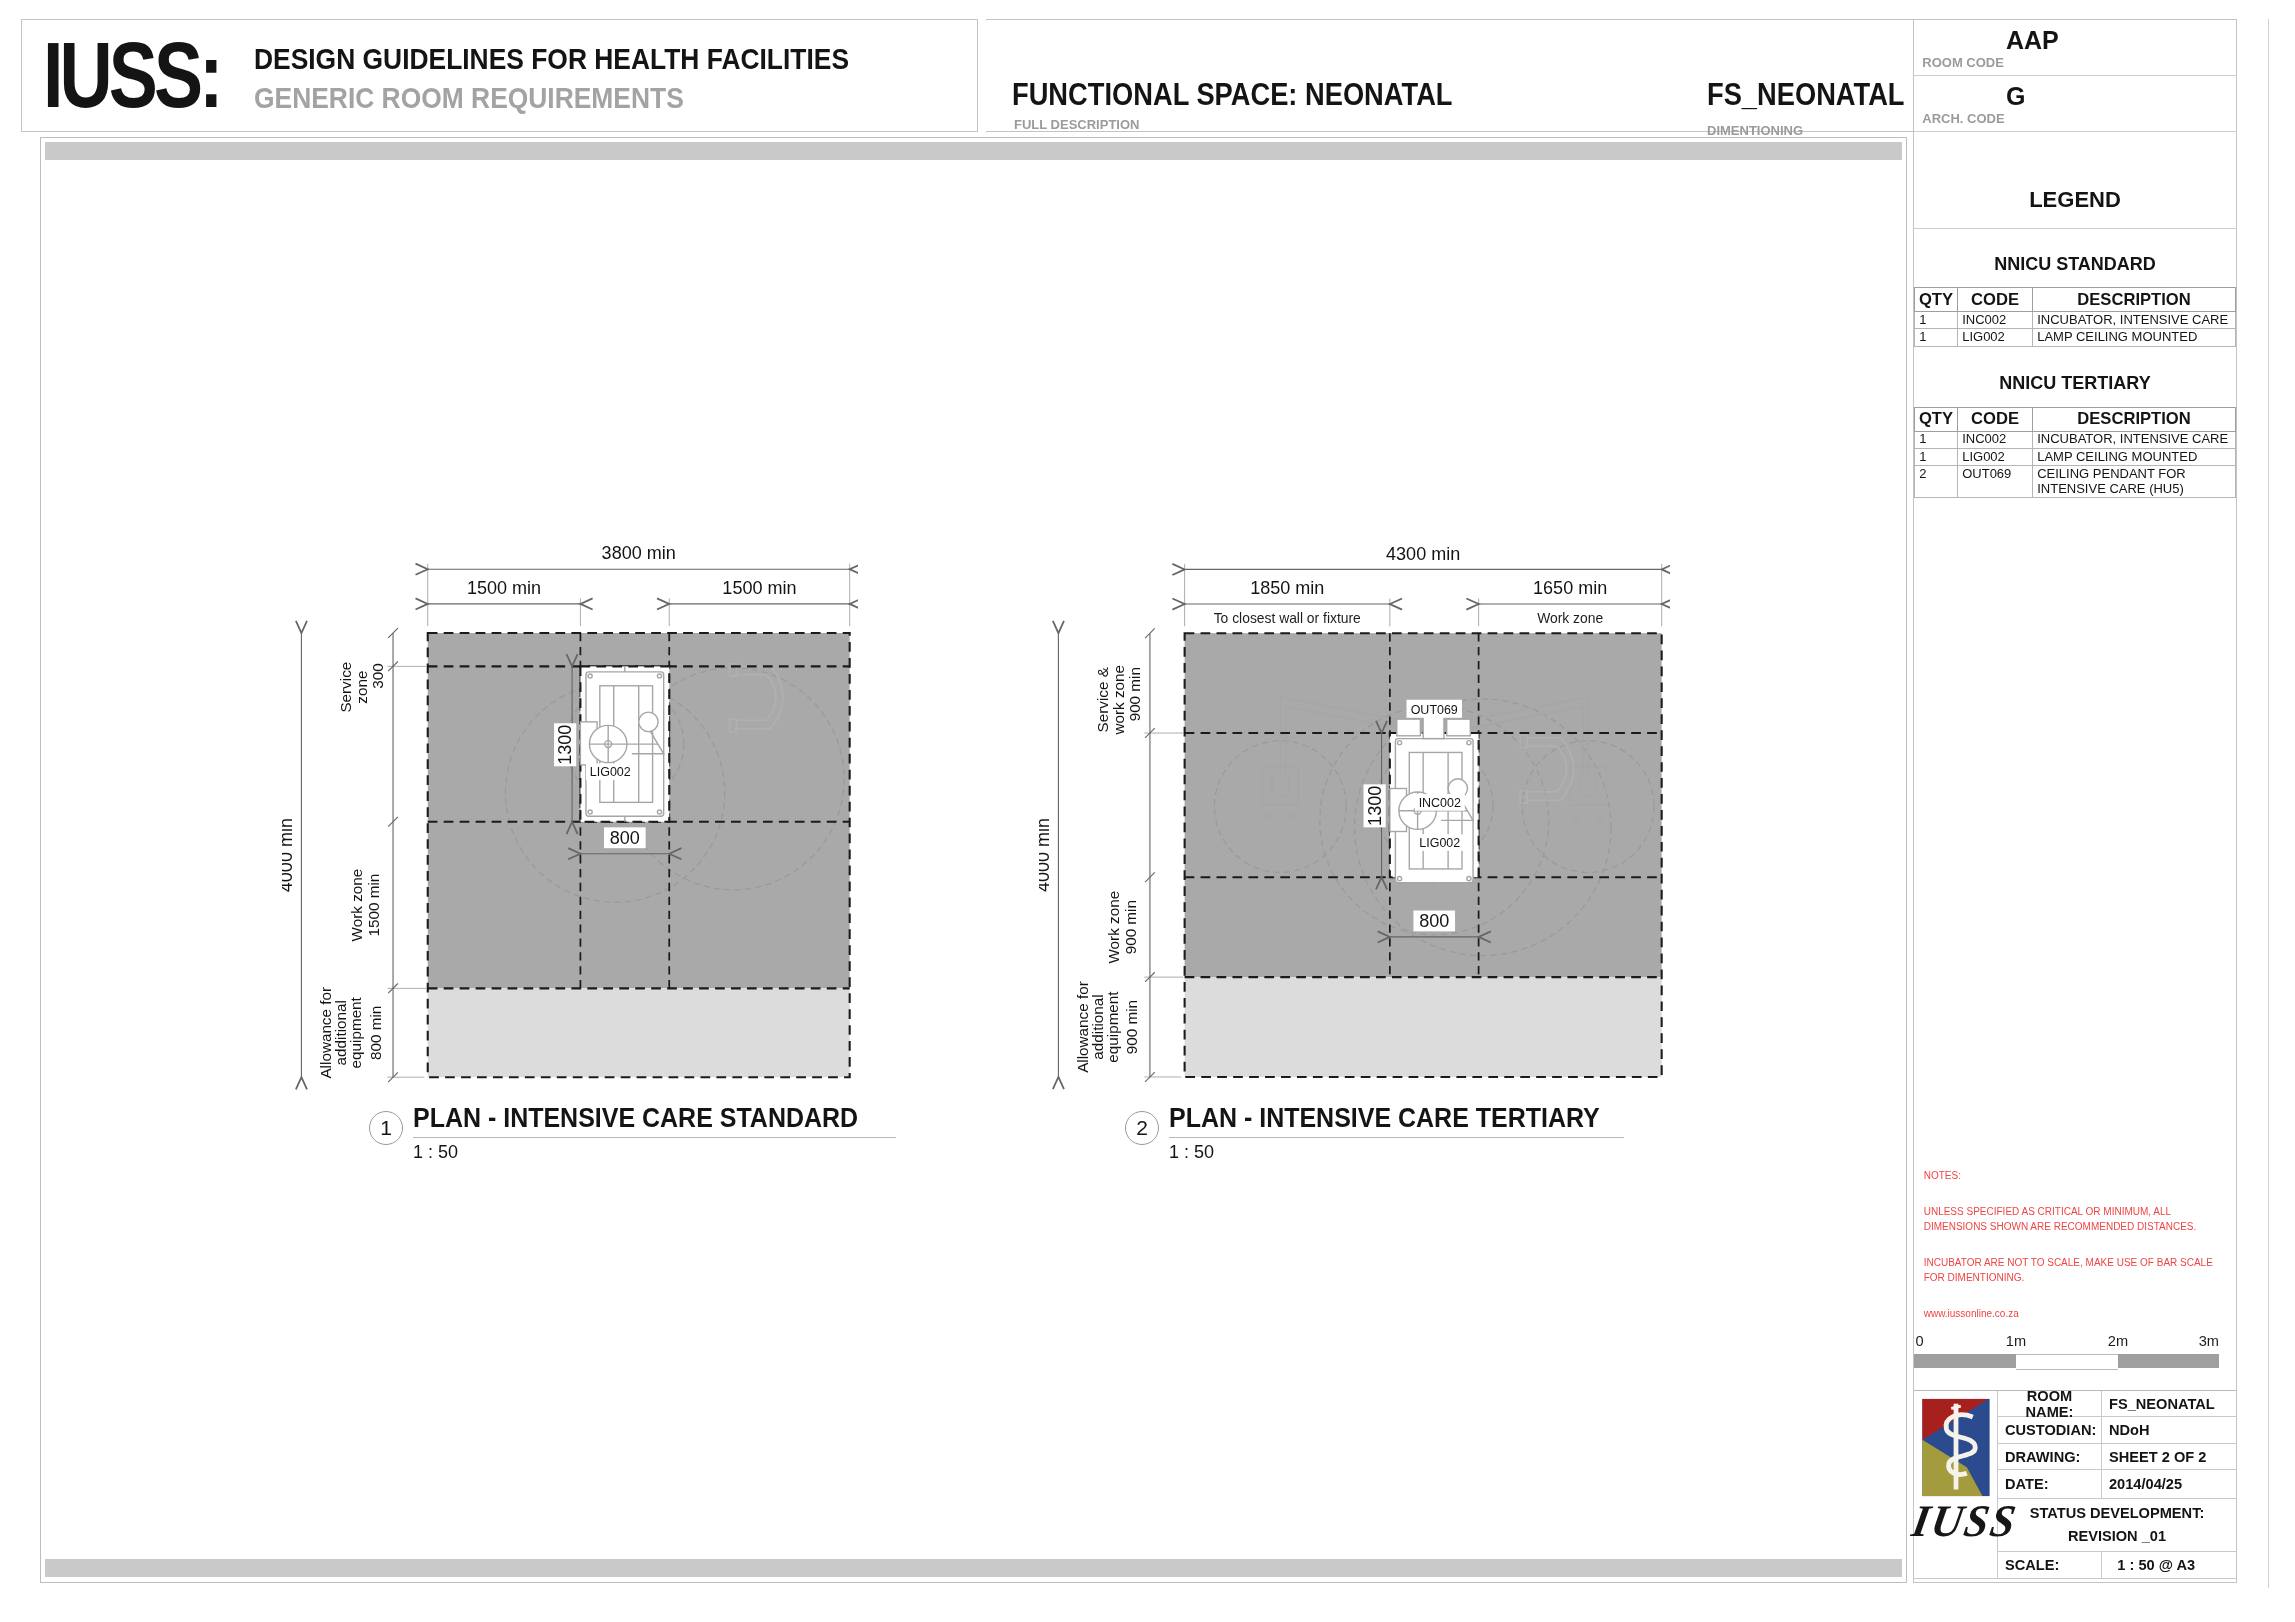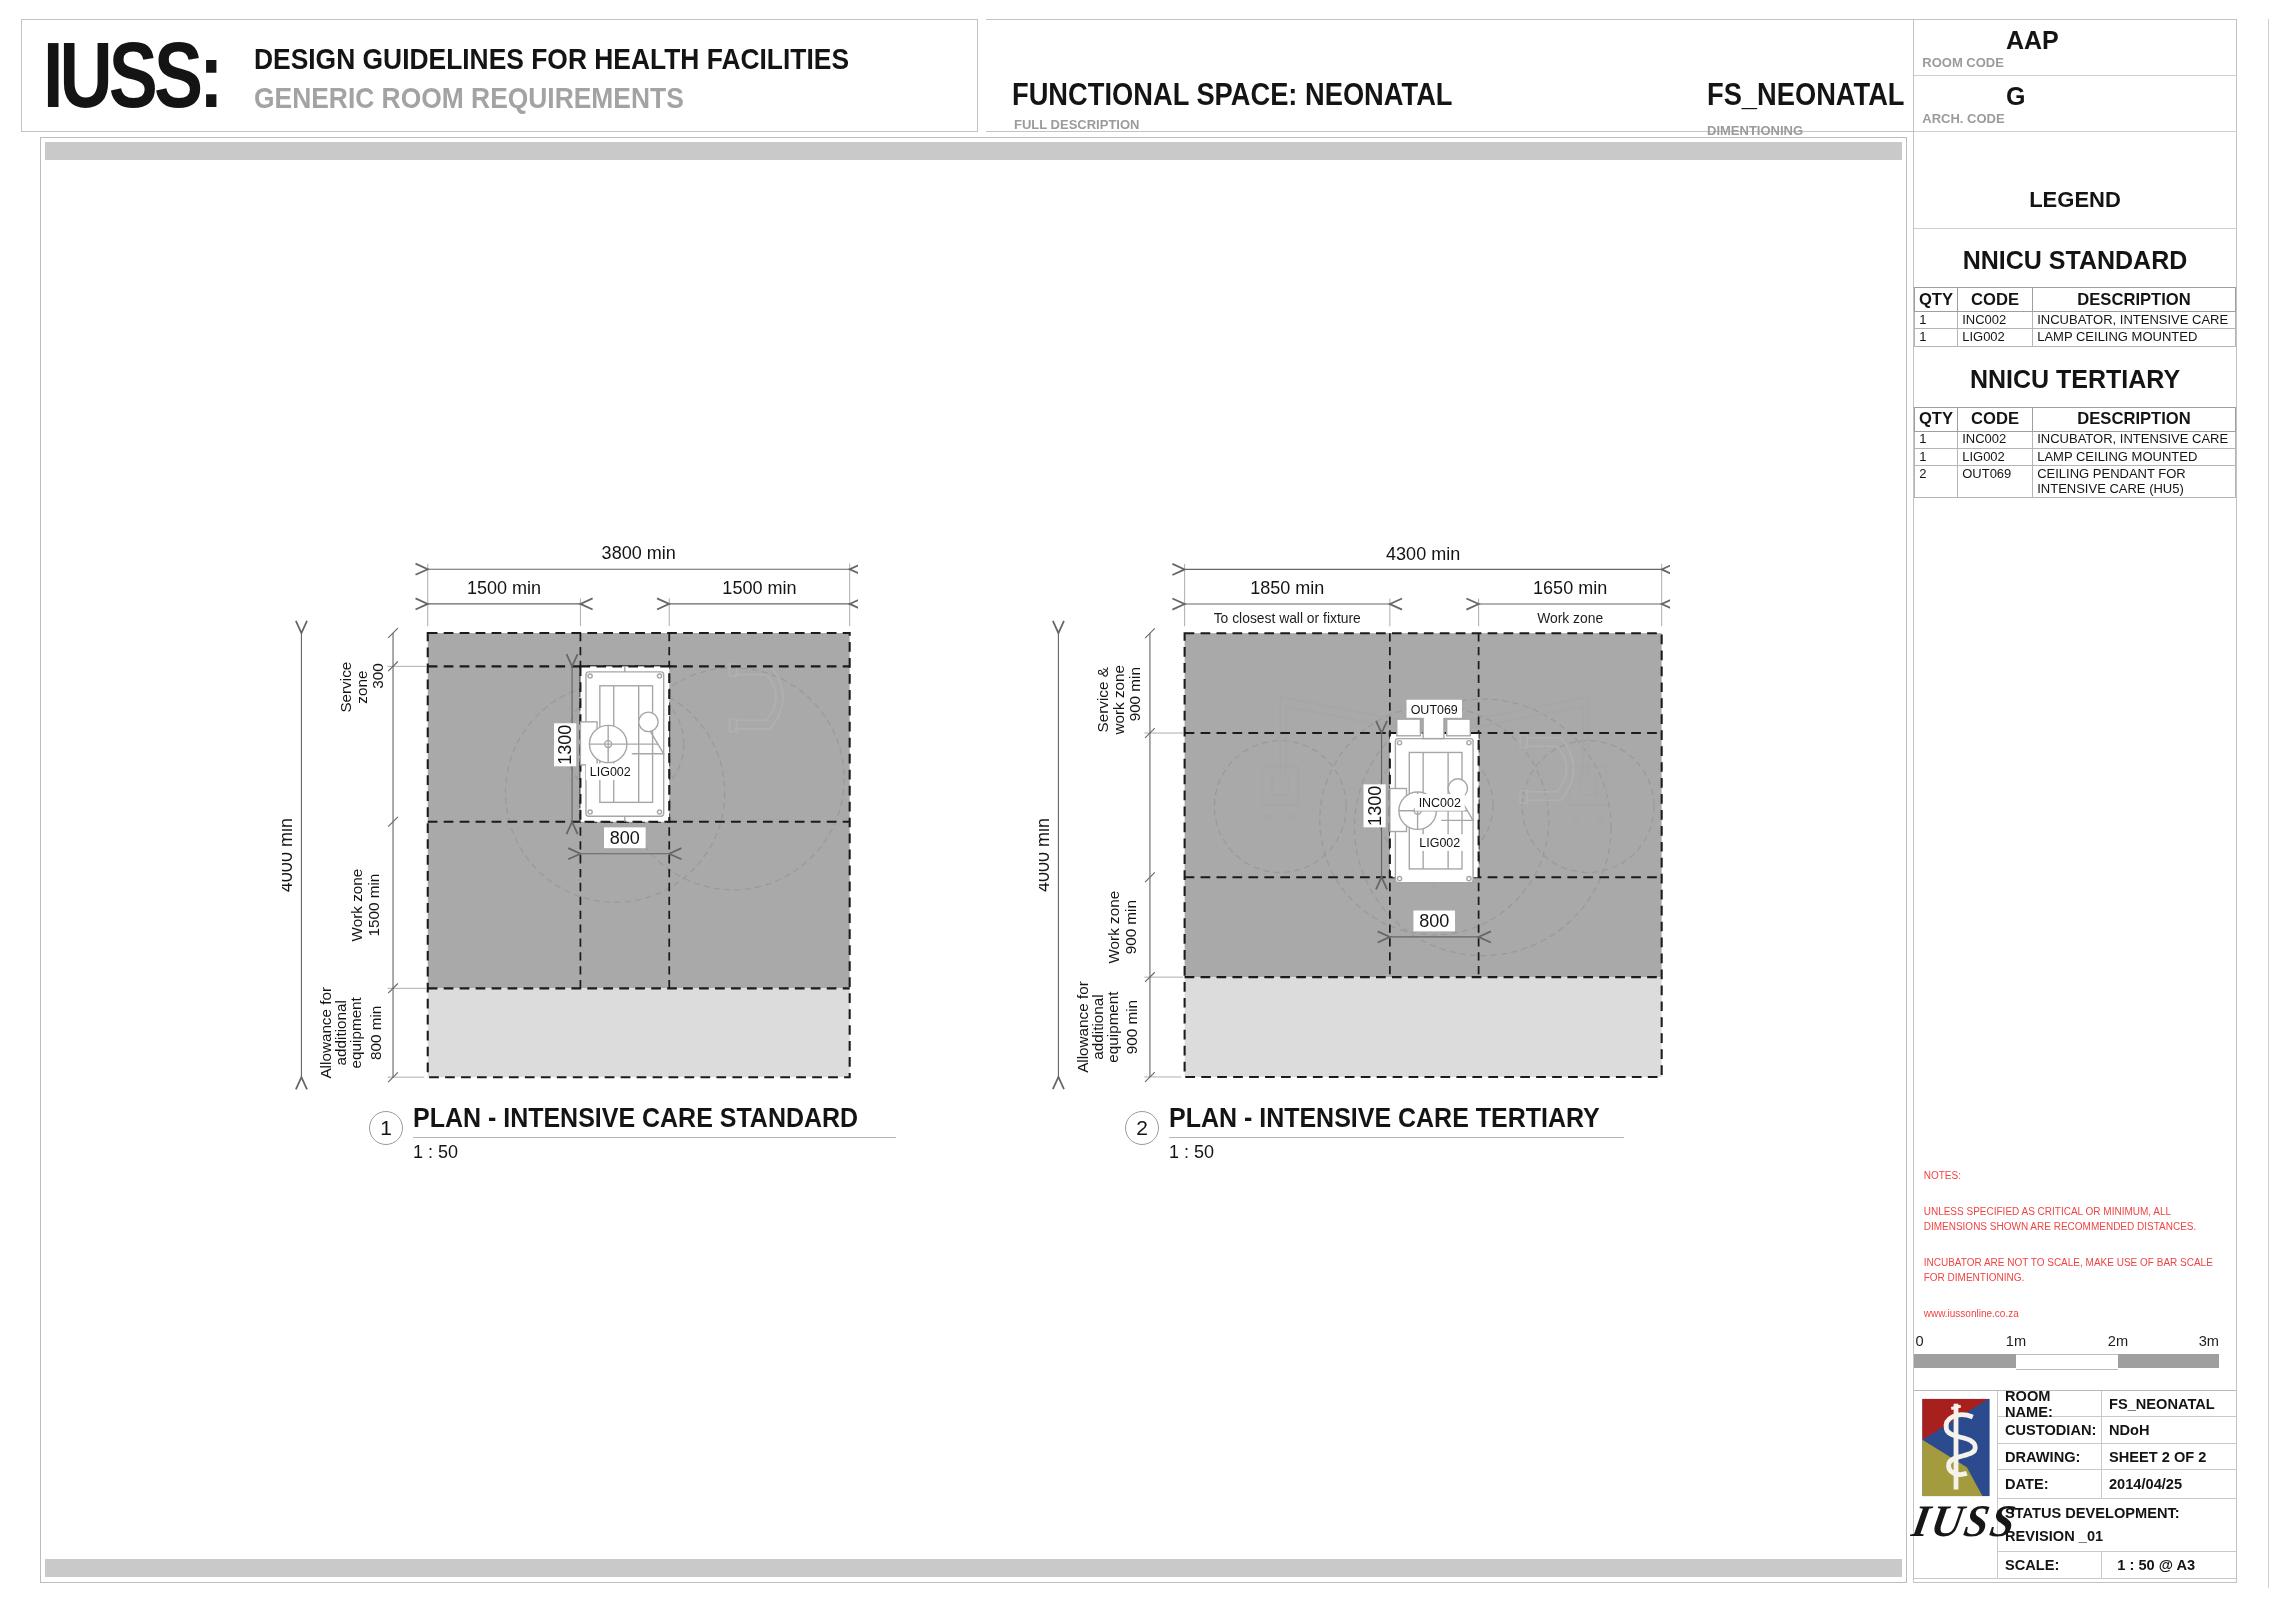--- a/index.html
+++ b/index.html
@@ -16,30 +16,30 @@
   .hdr-title{font-size:30px;font-weight:bold;}
   .hdr-sub{font-size:30px;font-weight:bold;color:#a3a3a3;}
   .hdr-big{font-size:31px;font-weight:bold;}
   .hdr-small{font-size:13px;}
   .code-val{font-size:25px;font-weight:bold;}
 
   
   #right-panel{border:1.4px solid #c3c3c3;background:#fff;}
   .rp-row{position:relative;border-bottom:0.7px solid #cfcfcf;}
   .legend-title{font-size:22px;font-weight:bold;text-align:center;}
-  .legend-banner{font-size:25px;font-weight:bold;text-align:center;}
+  .legend-banner{font-size:18px;font-weight:bold;text-align:center;}
   table.leg{width:100%;border-collapse:collapse;table-layout:fixed;}
   table.leg th{font-size:16.6px;font-weight:bold;border:0.7px solid #9e9e9e;padding:1.4px 2.8px;}
   table.leg td{font-size:13px;border:0.7px solid #b5b5b5;padding:0.7px 4.2px;vertical-align:top;line-height:1.15;}
   .notes{font-size:10px;line-height:1.5;color:#ef4444;}
   .notes p{margin:0 0 21px 0;}
   .sb-lbl{font-size:14.6px;color:#1d1d1d;}
   .infogrid{display:grid;grid-template-columns:83px 104px 1fr;border-top:1.4px solid #b9b9b9;}
   .ig-cell{border-bottom:0.7px solid #c9c9c9;border-left:0.7px solid #c9c9c9;
-           font-size:14.6px;font-weight:bold;display:flex;align-items:center;padding:0 7px;}
+           font-size:14.6px;font-weight:bold;display:flex;align-items:center;padding:0 7px;text-align:center;}
   .ig-cell.first{border-left:none;}
 
   
   #drawing-area{border:1.4px solid #bdbdbd;background:#fff;}
   .grayband{background:#c9c9c9;}
 
   
   svg text{font-family:"Liberation Sans",sans-serif;fill:#141414;}
   .dimtxt{font-size:26px;}
   .sidetxt{font-size:22px;}

